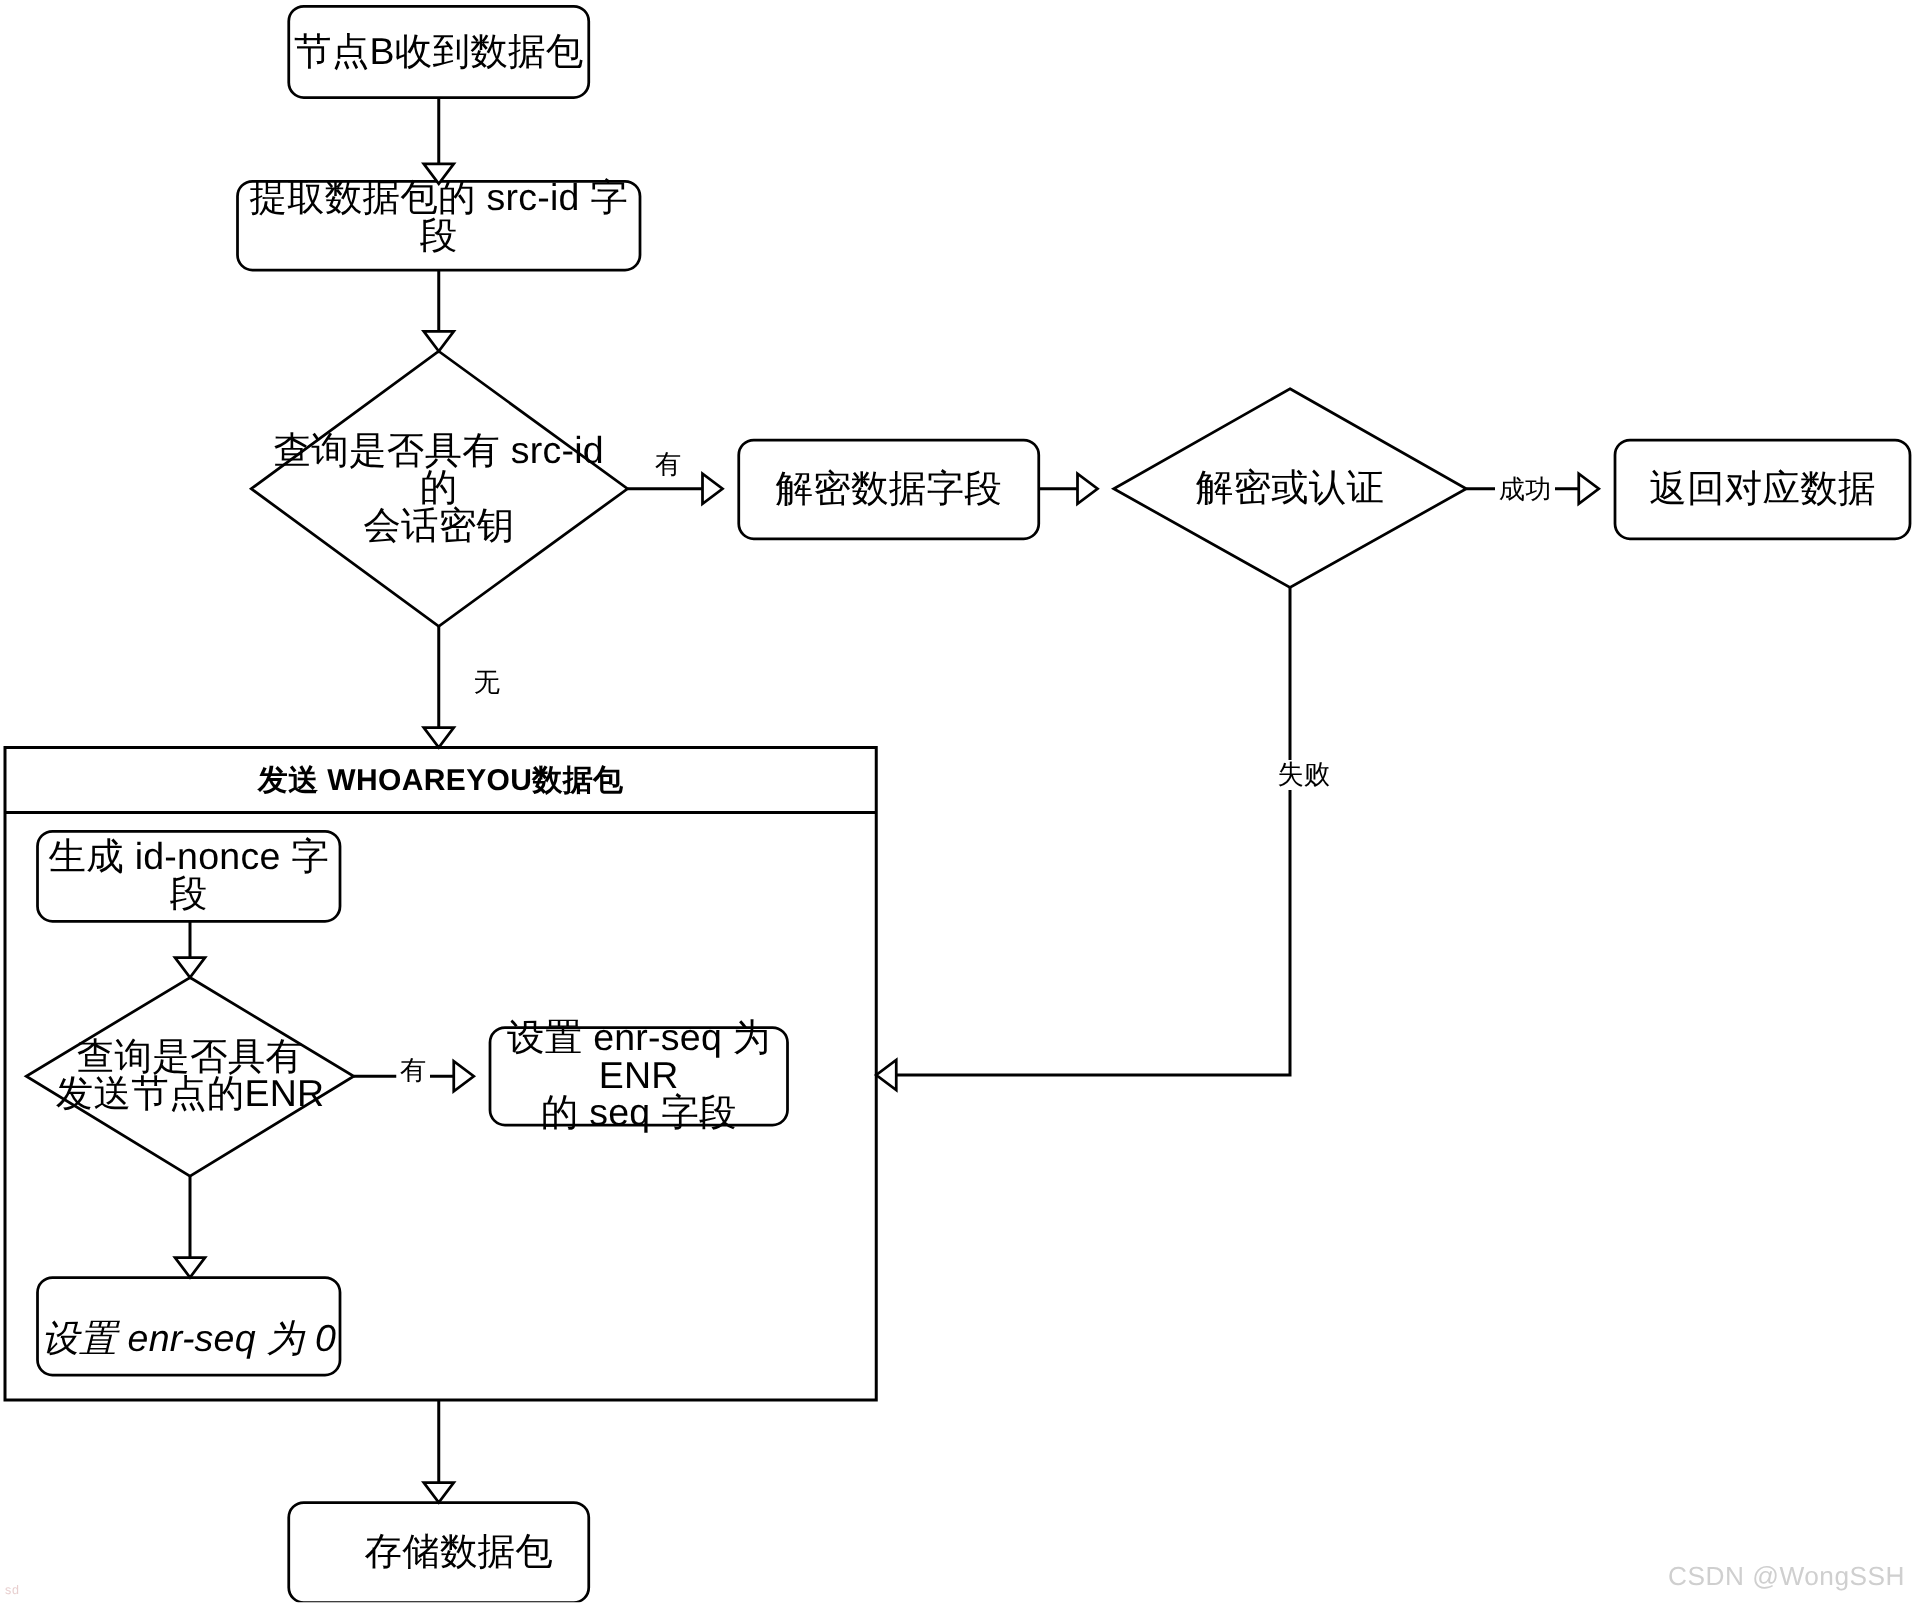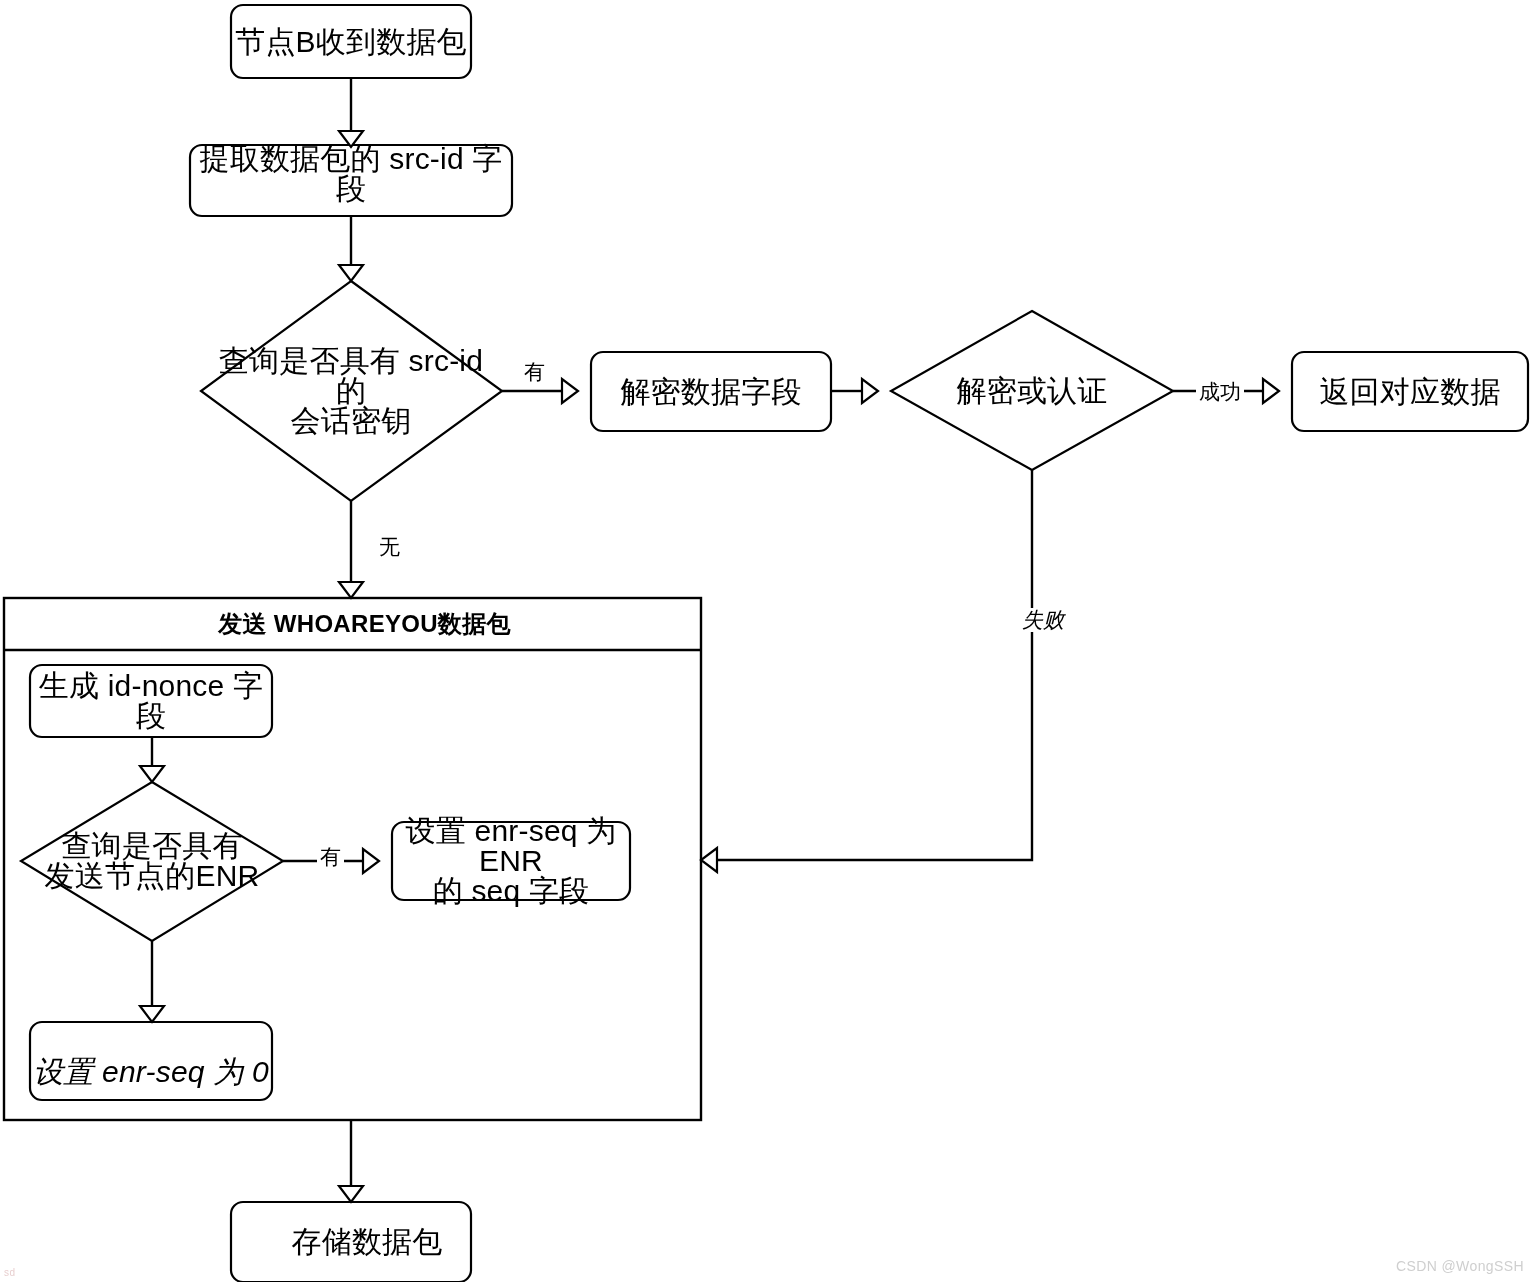--- a/index.html
+++ b/index.html
@@ -73,27 +73,26 @@
   }
   .group-title {
     position: absolute;
     display: flex;
     align-items: center;
     justify-content: center;
     font-size: 24px;
     font-weight: bold;
     color: #000000;
     letter-spacing: 0.3px;
-    padding-left: 12px;
   }
   .watermark {
     position: absolute;
     right: 8px;
     bottom: 8px;
-    font-size: 14px;
+    font-size: 21px;
     color: #cfcfcf;
     letter-spacing: 0.4px;
   }
   .corner-artifact {
     position: absolute;
     left: 4px;
     bottom: 4px;
     font-size: 10px;
     color: #e8cfcf;
     letter-spacing: 0.5px;
@@ -192,20 +191,20 @@
   <div class="node-text" style="left:30px; top:1022px; width:242px; height:100px;font-style:italic;">设置 enr-seq 为 0</div>
 
   <div class="node-text" style="left:231px; top:1202px; width:272px; height:80px;">存储数据包</div>
 
   <div class="edge-label" style="left:521px; top:360px;">有</div>
 
   <div class="edge-label" style="left:376px; top:535px;">无</div>
 
   <div class="edge-label" style="left:1196px; top:380px;">成功</div>
 
-  <div class="edge-label" style="left:1019px; top:608px;font-style:italic;">失败</div>
+  <div class="edge-label" style="left:1019px; top:608px;">失败</div>
 
   <div class="edge-label" style="left:317px; top:845px;">有</div>
 
   <div class="watermark">CSDN @WongSSH</div>
   <div class="corner-artifact">sd</div>
 
 </div>
 
 </body></html>

